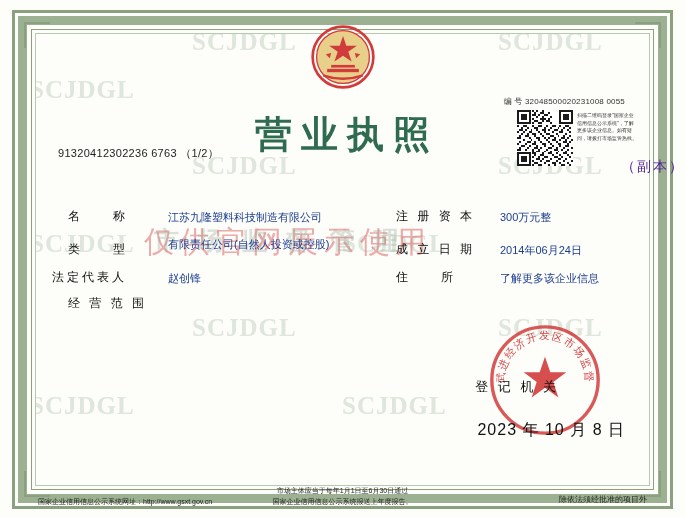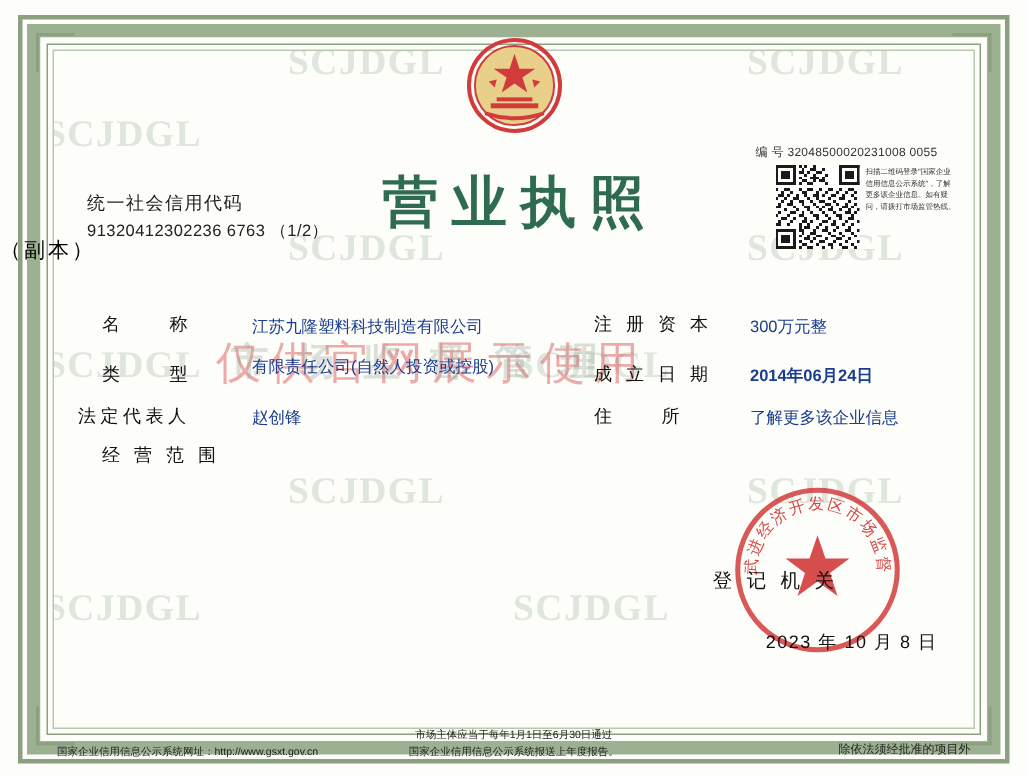--- a/index.html
+++ b/index.html
@@ -133,23 +133,23 @@
     font-size: 37px;
     font-weight: bold;
     color: #2f6b4f;
     letter-spacing: 9px;
     text-indent: 9px;
   }
   .subtitle {
     position: absolute;
     left: 0; right: 0;
     top: 158px;
-    text-align: left;
+    text-align: right;
     font-size: 14px;
-    color: #000000;
+    color: #4c1d95;
     letter-spacing: 2px;
   }
 
   
   .credit-label {
     position: absolute;
     left: 58px;
     top: 127px;
     font-size: 12px;
     color: #222;
@@ -218,21 +218,21 @@
     right: 126px;
     top: 378px;
     font-size: 13px;
     color: #111;
     letter-spacing: 3px;
   }
   .reg-date {
     position: absolute;
     right: 60px;
     top: 420px;
-    font-size: 12px;
+    font-size: 16px;
     color: #111;
     letter-spacing: 1px;
   }
   .reg-date .num { color: #111; }
 
   
   .footer-left {
     position: absolute;
     left: 38px;
     bottom: 10px;
@@ -303,21 +303,20 @@
   </div>
 
   <div class="doc-no">
     <span>编 号</span>
     <span>32048500020231008 0055</span>
   </div>
 
   <div class="title">营业执照</div>
   <div class="subtitle">（副本）</div>
 
-  <div class="credit-label">统一社会信用代码</div>
   <div class="credit-value">91320412302236 6763   （1/2）</div>
 
   <div class="qr-box">
     <svg viewBox="0 0 29 29" width="56" height="56" shape-rendering="crispEdges" aria-hidden="true">
       <rect width="29" height="29" fill="#ffffff"></rect>
       <g fill="#1a1a1a">
         <rect x="0" y="0" width="7" height="1"></rect>
           <rect x="0" y="6" width="7" height="1"></rect>
         <rect x="0" y="0" width="1" height="7"></rect>
           <rect x="6" y="0" width="1" height="7"></rect>
@@ -511,21 +510,21 @@
   <div class="field-label" style="left:68px; top:241px;">类　　型</div>
   <div class="field-value" style="left:152px; top:237px;">有限责任公司(自然人投资或控股)</div>
 
   <div class="field-label" style="left:52px; top:269px;">法定代表人</div>
   <div class="field-value" style="left:152px; top:271px;">赵创锋</div>
 
   <div class="field-label" style="left:396px; top:208px;">注 册 资 本</div>
   <div class="field-value" style="left:484px; top:210px;">300万元整</div>
 
   <div class="field-label" style="left:396px; top:241px;">成 立 日 期</div>
-  <div class="field-value" style="left:484px; top:243px;font-weight:bold;">2014年06月24日</div>
+  <div class="field-value" style="left:484px; top:243px;">2014年06月24日</div>
 
   <div class="field-label" style="left:396px; top:269px;">住　　所</div>
   <div class="field-value" style="left:484px; top:271px;">了解更多该企业信息</div>
 
   <div class="field-label" style="left:68px; top:295px;">经 营 范 围</div>
 
   <div class="seal">
     <svg viewBox="0 0 120 120" width="116" height="116" aria-hidden="true">
       <circle cx="60" cy="60" r="55" fill="none" stroke="#d23b3b" stroke-width="3.5" opacity="0.85"></circle>
       <path d="M60 36 L65.5 52 L82 52 L68.6 62 L73.8 78 L60 68 L46.2 78 L51.4 62 L38 52 L54.5 52 Z" fill="#d23b3b" opacity="0.9"></path>

